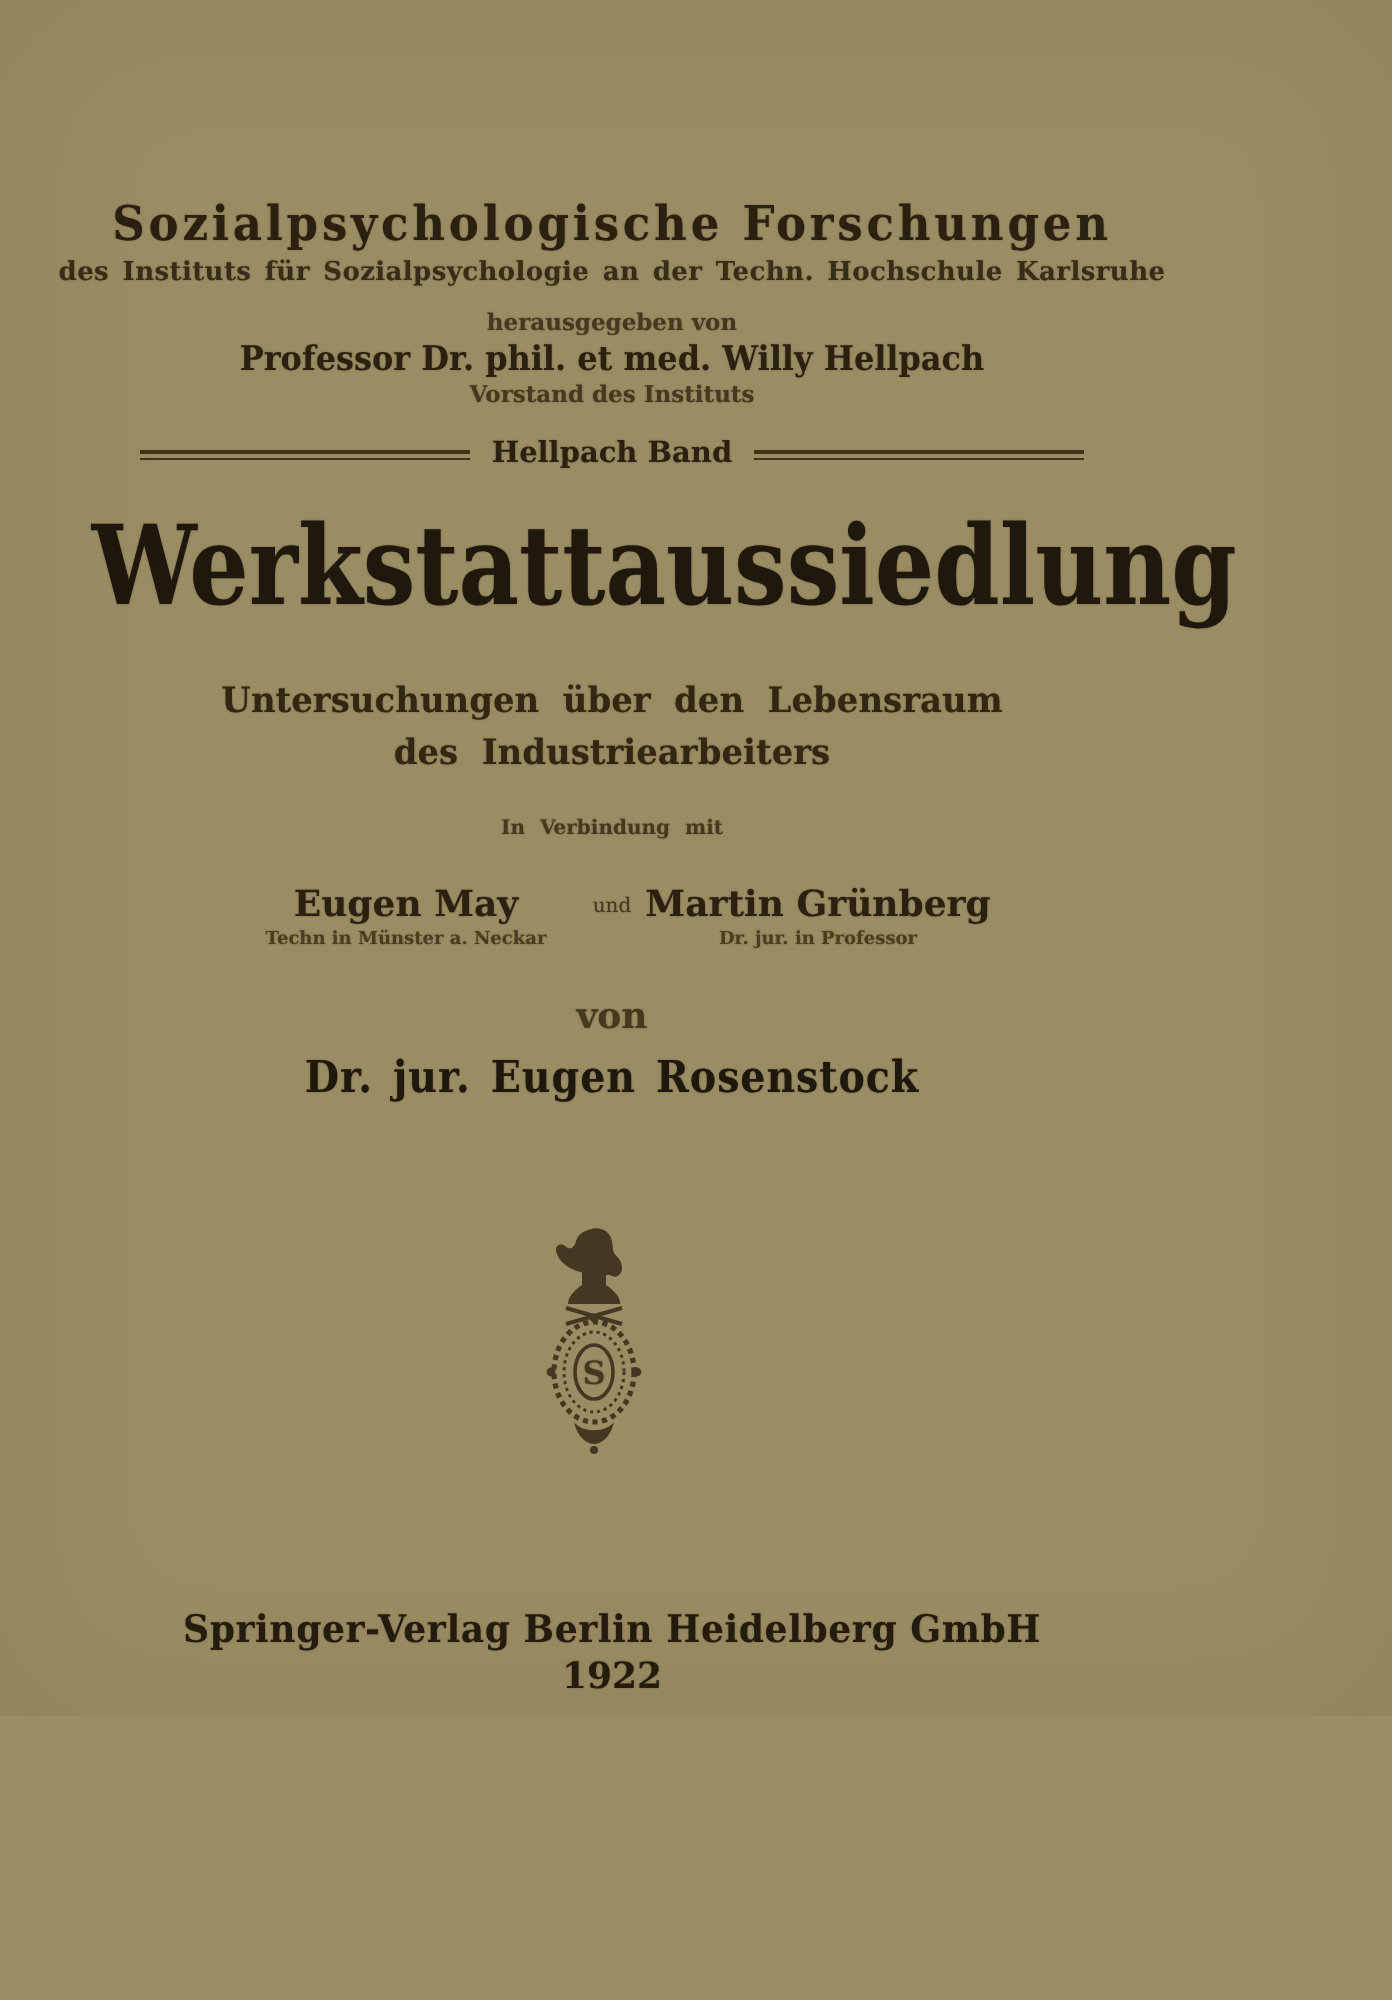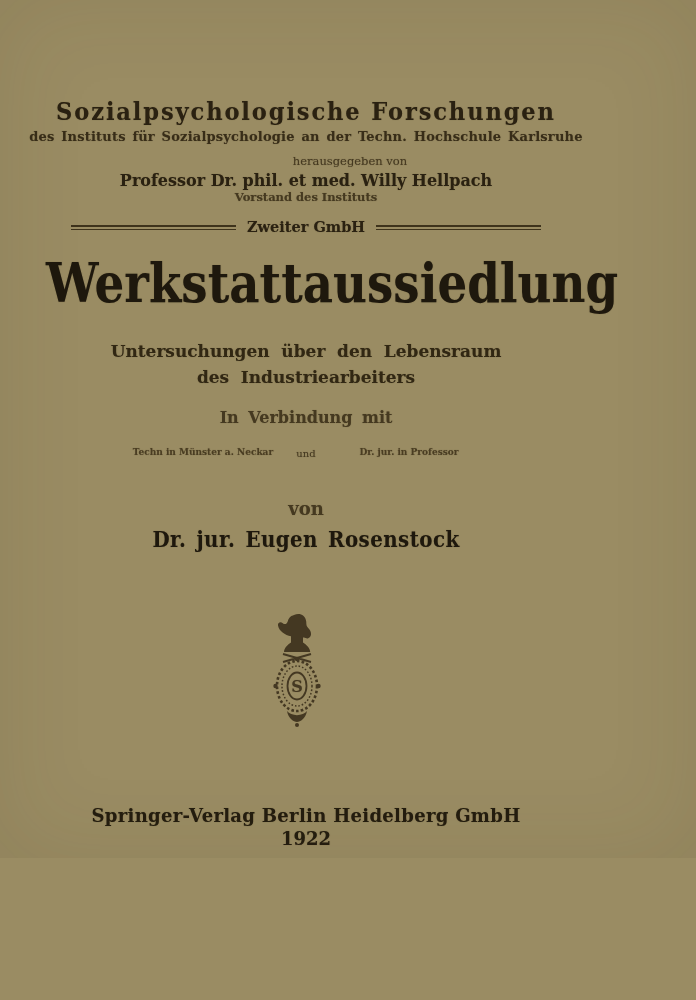--- a/index.html
+++ b/index.html
@@ -44,23 +44,22 @@
     top: 130px;
     font-size: 13px;
     font-weight: bold;
     letter-spacing: 0.2px;
     word-spacing: 2px;
     color: #382d18;
   }
   .herausgegeben {
     top: 156px;
     font-size: 11.5px;
-    font-weight: normal;
-    color: #453920;
-    padding-left: 44px;
+    font-weight: bold;
+    color: #453920;
   }
   .editor {
     top: 172px;
     font-size: 17px;
     font-weight: bold;
     transform: scaleX(0.94);
     color: #2a2111;
   }
   .vorstand {
     top: 192px;
@@ -102,21 +101,21 @@
     font-size: 17.5px;
     font-weight: bold;
     word-spacing: 6px;
     line-height: 26px;
     transform: scaleX(0.97);
     color: #31271371;
     color: #312713;
   }
   .in-verbindung {
     top: 410px;
-    font-size: 16px;
+    font-size: 10px;
     font-weight: bold;
     word-spacing: 4px;
     color: #453920;
   }
   .authors-row {
     top: 444px;
     display: flex;
     justify-content: center;
   }
   .contributor { width: 206px; }
@@ -191,38 +190,40 @@
   <div class="blurwrap">
 
     <div class="block series-title">Sozialpsychologische Forschungen</div>
     <div class="block series-subtitle">des Instituts für Sozialpsychologie an der Techn. Hochschule Karlsruhe</div>
     <div class="block herausgegeben">herausgegeben von</div>
     <div class="block editor">Professor Dr. phil. et med. Willy Hellpach</div>
     <div class="block vorstand">Vorstand des Instituts</div>
 
     <div class="block band-row">
       <span class="band-rule"></span>
-      <span class="band-text">Zweiter GmbH</span>
+      <span class="band-text">Hellpach Band</span>
       <span class="band-rule"></span>
     </div>
 
     <h1 class="block main-title">Werkstattaussiedlung</h1>
 
     <div class="block subtitle">
       <div>Untersuchungen über den Lebensraum</div>
       <div>des Industriearbeiters</div>
     </div>
 
     <div class="block in-verbindung">In Verbindung mit</div>
 
     <div class="block authors-row">
       <div class="contributor">
+        <div class="contrib-name">Eugen May</div>
         <div class="contrib-affil">Techn in Münster a. Neckar</div>
       </div>
       <div class="contributor">
+        <div class="contrib-name">Martin Grünberg</div>
         <div class="contrib-affil">Dr. jur. in Professor</div>
       </div>
       <div class="connector">und</div>
     </div>
 
     <div class="block von">von</div>
     <div class="block author">Dr. jur. Eugen Rosenstock</div>
 
     <div class="block logo-row">
       <svg width="60" height="118" viewBox="0 0 60 118" xmlns="http://www.w3.org/2000/svg">

